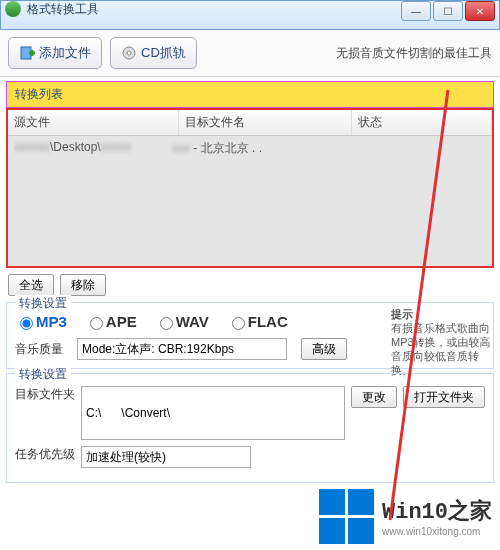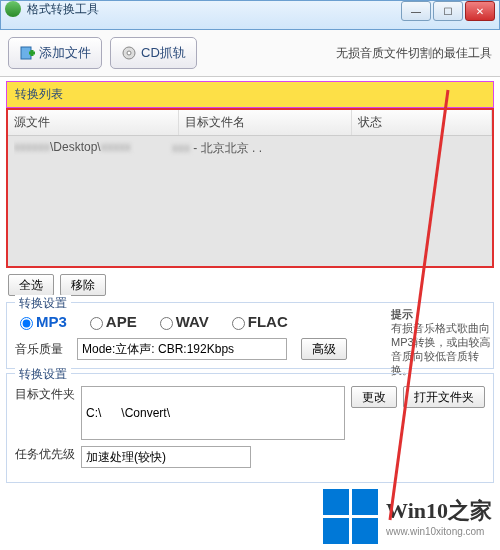--- a/index.html
+++ b/index.html
@@ -33,21 +33,21 @@
 .radio.sel{color:#1060d0}
 .tip{font-size:11px;color:#555;position:absolute;right:2px;top:4px;width:100px;line-height:14px}
 .quality-row{display:flex;align-items:center;gap:14px}
 .sel-input{height:20px;border:1px solid #aaa;font-size:12px;padding:0 4px;background:#fff}
 .set-row{display:flex;align-items:flex-start;gap:6px;margin:6px 0}
 .path-input{flex:1;height:20px;border:1px solid #aaa;font-size:12px;padding:16px 4px}
 .watermark{position:absolute;right:8px;bottom:6px;display:flex;align-items:center;gap:8px}
 .winlogo{display:grid;grid-template-columns:26px 26px;grid-template-rows:26px 26px;gap:3px}
 .winlogo div{background:#0078d7}
 .wm-text{display:flex;flex-direction:column;align-items:flex-start}
-.wm-title{font-size:22px;font-weight:bold;color:#333;font-family:Liberation Serif, serif}
+.wm-title{font-size:22px;font-weight:bold;color:#333;font-family:Liberation Mono, monospace}
 .wm-url{font-size:10px;color:#888}
 .redline{position:absolute;pointer-events:none}
 </style>
 </head>
 <body>
 
 <div class="window">
 
   <div class="titlebar">
     <div class="icon"></div>

